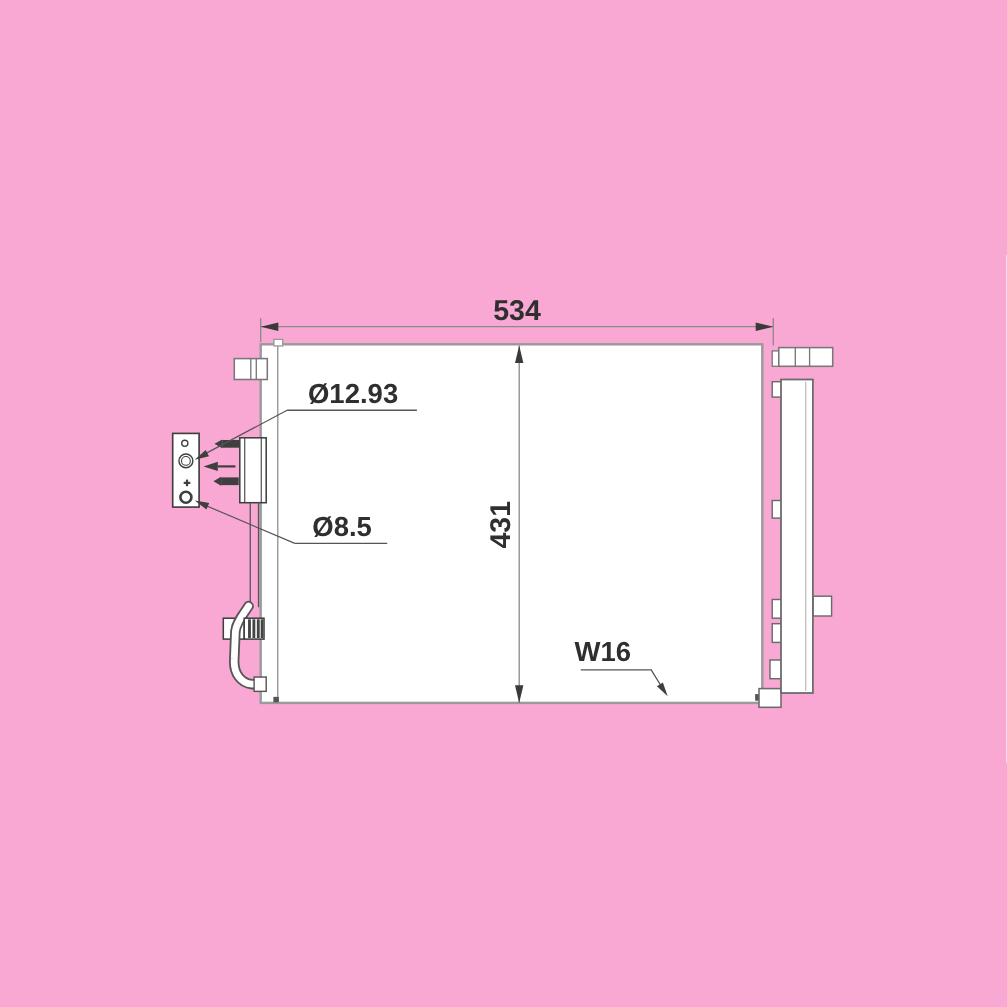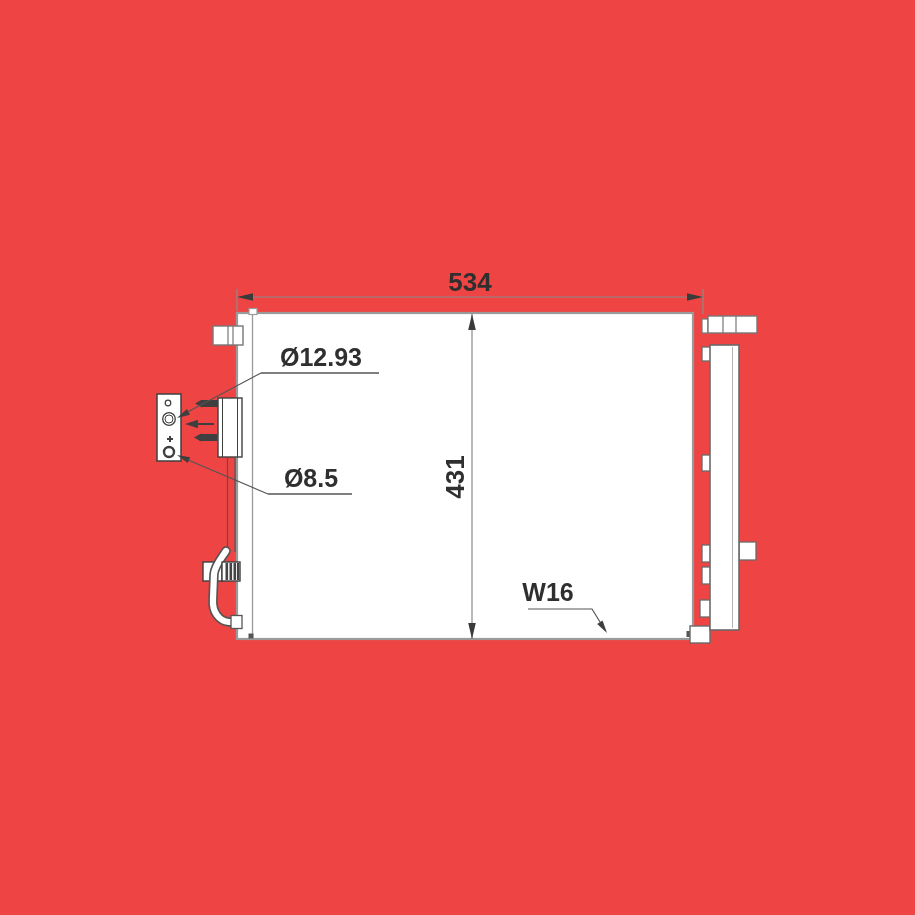--- a/index.html
+++ b/index.html
@@ -5,21 +5,21 @@
   html, body {
     margin: 0;
     padding: 0;
     background: #ffffff;
     font-family: "Liberation Sans", sans-serif;
   }
   .canvas {
     position: relative;
     width: 915px;
     height: 915px;
-    background: #ef4444;
+    background: #f9a8d4;
     overflow: hidden;
   }
   svg { display: block; }
   .dim-text {
     font-family: "Liberation Sans", sans-serif;
     font-size: 26px;
     font-weight: bold;
     fill: #2f2f2f;
   }
   .callout-text {

